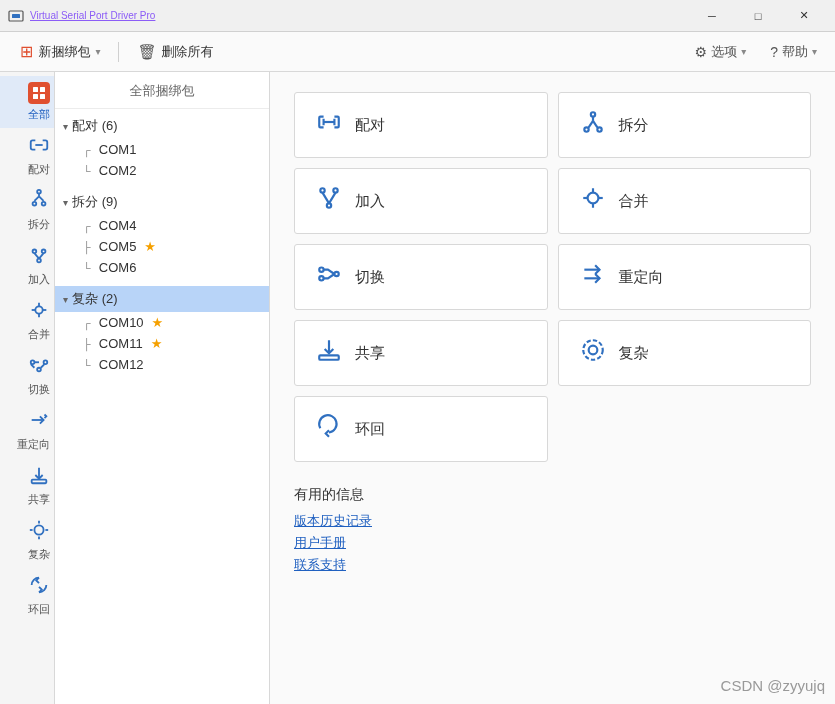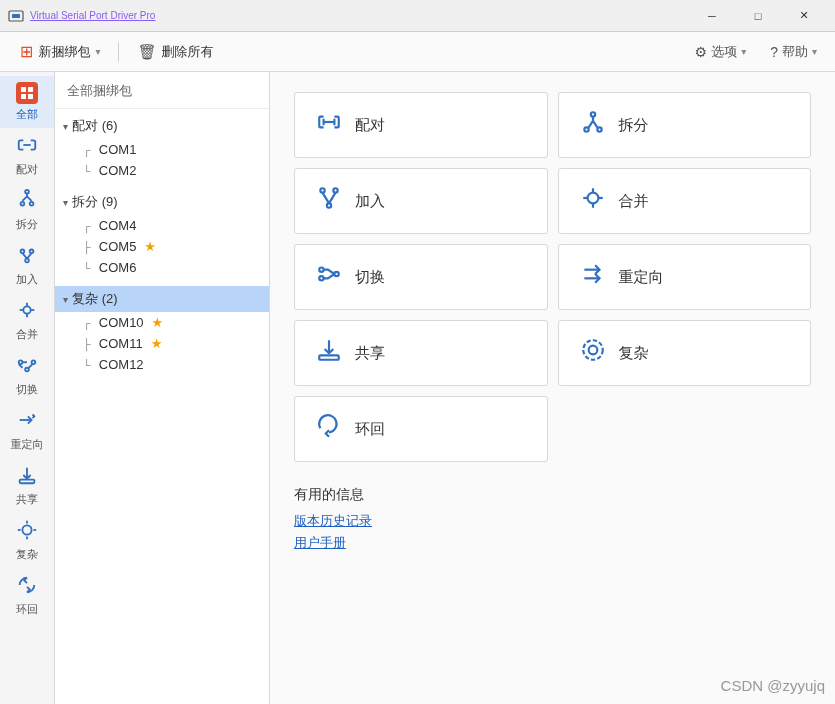--- a/index.html
+++ b/index.html
@@ -110,21 +110,21 @@
       border-right: 1px solid #d8d8d8;
       display: flex;
       flex-direction: column;
       align-items: center;
       padding-top: 4px;
       flex-shrink: 0;
     }
     .nav-item {
       display: flex;
       flex-direction: column;
-      align-items: center;
+      align-items: flex-end;
       width: 100%;
       padding: 6px 4px;
       cursor: pointer;
       color: #555;
       gap: 3px;
     }
     .nav-item.active {
       background: #e0eaf8;
       color: #2060c0;
     }
@@ -147,20 +147,21 @@
     }
     .nav-icon-all svg { width: 16px; height: 16px; fill: white; }
 
     
     .tree-panel {
       width: 215px;
       background: white;
       border-right: 1px solid #d8d8d8;
       overflow-y: auto;
       flex-shrink: 0;
+      text-align: center;
     }
     .tree-header {
       padding: 10px 12px 8px;
       font-size: 13px;
       color: #666;
       border-bottom: 1px solid #ececec;
     }
     .tree-group {
       padding: 4px 0;
     }
@@ -612,18 +613,19 @@
         </span>
         <span class="port-card-label">环回</span>
       </div>
 
     </div>
 
     <div class="info-section">
       <div class="info-title">有用的信息</div>
       <a class="info-link">版本历史记录</a>
       <a class="info-link">用户手册</a>
+      <a class="info-link">联系支持</a>
     </div>
   </div>
 
 </div>
 
 <div class="watermark">CSDN @zyyujq</div>
 
 </body></html>

